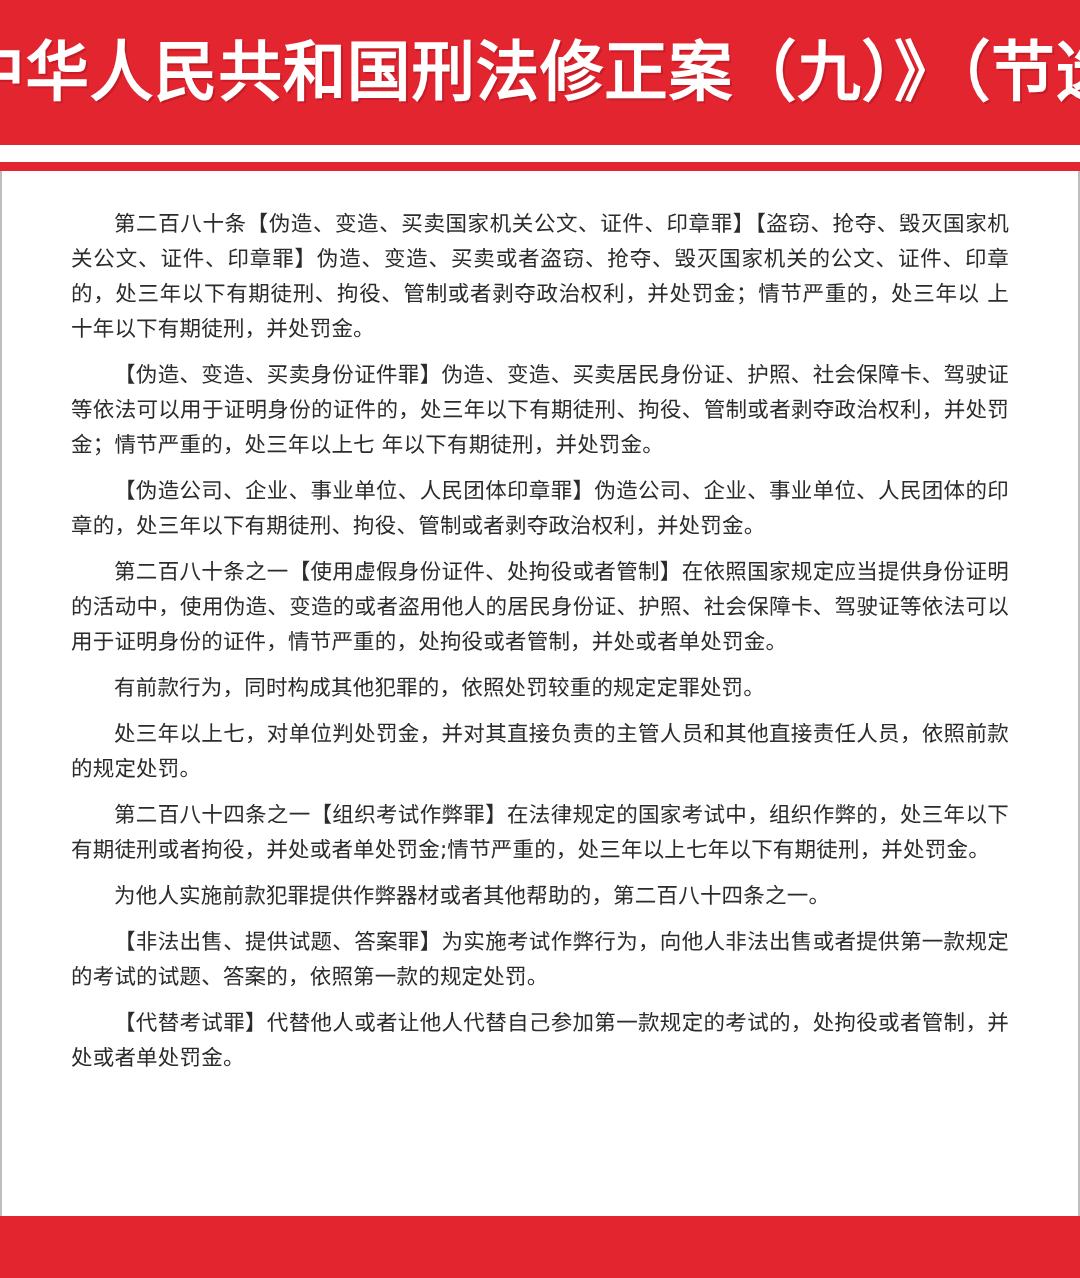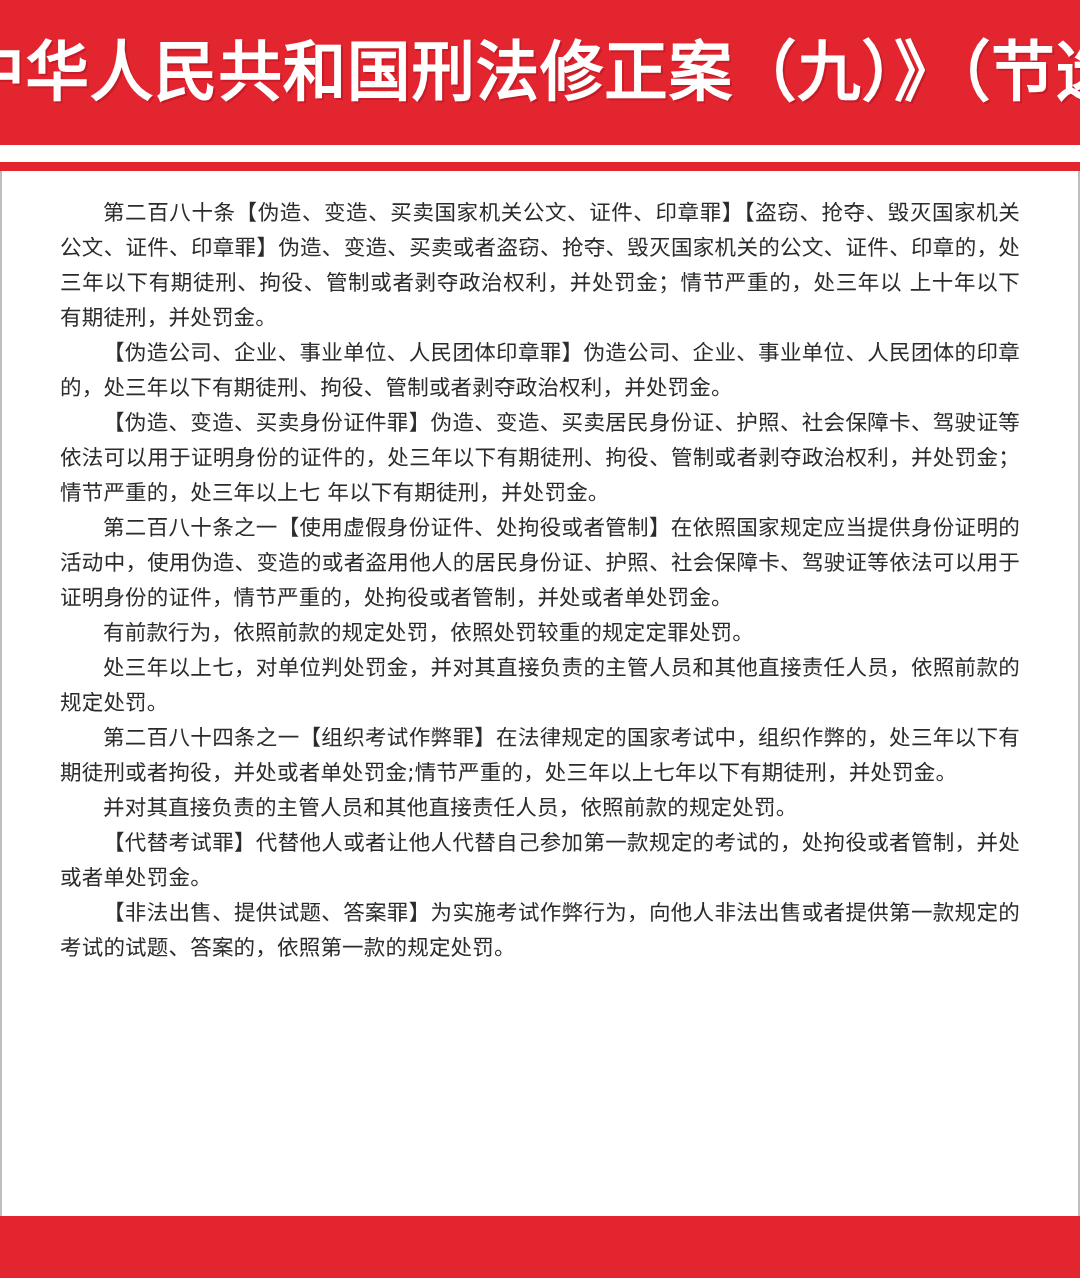--- a/index.html
+++ b/index.html
@@ -75,21 +75,21 @@
     box-sizing: border-box;
     overflow: hidden;
   }
 
   .article-body {
     padding: 24px 58px 0 58px;
     box-sizing: border-box;
   }
 
   .para {
-    margin: 0;
+    margin: 11px;
     text-indent: 2em;
     font-size: 21.5px;
     line-height: 35px;
     color: #2b2b2b;
     text-align: justify;
     text-justify: inter-ideograph;
     letter-spacing: 0.2px;
     font-family: "DejaVu Sans", "Liberation Sans", sans-serif;
     font-weight: 500;
   }
@@ -110,27 +110,27 @@
   <div class="banner">
     <div class="banner-title">《中华人民共和国刑法修正案（九）》（节选）</div>
   </div>
 
   <div class="gap-white"></div>
   <div class="rule-red"></div>
 
   <div class="content-frame">
     <div class="article-body">
       <p class="para">第二百八十条【伪造、变造、买卖国家机关公文、证件、印章罪】【盗窃、抢夺、毁灭国家机关公文、证件、印章罪】伪造、变造、买卖或者盗窃、抢夺、毁灭国家机关的公文、证件、印章的，处三年以下有期徒刑、拘役、管制或者剥夺政治权利，并处罚金；情节严重的，处三年以 上十年以下有期徒刑，并处罚金。</p>
+      <p class="para">【伪造、变造、买卖身份证件罪】伪造、变造、买卖居民身份证、护照、社会保障卡、驾驶证等依法可以用于证明身份的证件的，处三年以下有期徒刑、拘役、管制或者剥夺政治权利，并处罚金；情节严重的，处三年以上七 年以下有期徒刑，并处罚金。</p>
       <p class="para">【伪造公司、企业、事业单位、人民团体印章罪】伪造公司、企业、事业单位、人民团体的印章的，处三年以下有期徒刑、拘役、管制或者剥夺政治权利，并处罚金。</p>
-      <p class="para">【伪造、变造、买卖身份证件罪】伪造、变造、买卖居民身份证、护照、社会保障卡、驾驶证等依法可以用于证明身份的证件的，处三年以下有期徒刑、拘役、管制或者剥夺政治权利，并处罚金；情节严重的，处三年以上七 年以下有期徒刑，并处罚金。</p>
       <p class="para">第二百八十条之一【使用虚假身份证件、处拘役或者管制】在依照国家规定应当提供身份证明的活动中，使用伪造、变造的或者盗用他人的居民身份证、护照、社会保障卡、驾驶证等依法可以用于证明身份的证件，情节严重的，处拘役或者管制，并处或者单处罚金。</p>
-      <p class="para">有前款行为，依照前款的规定处罚，依照处罚较重的规定定罪处罚。</p>
+      <p class="para">有前款行为，同时构成其他犯罪的，依照处罚较重的规定定罪处罚。</p>
       <p class="para">处三年以上七，对单位判处罚金，并对其直接负责的主管人员和其他直接责任人员，依照前款的规定处罚。</p>
       <p class="para">第二百八十四条之一【组织考试作弊罪】在法律规定的国家考试中，组织作弊的，处三年以下有期徒刑或者拘役，并处或者单处罚金;情节严重的，处三年以上七年以下有期徒刑，并处罚金。</p>
-      <p class="para">并对其直接负责的主管人员和其他直接责任人员，依照前款的规定处罚。</p>
+      <p class="para">为他人实施前款犯罪提供作弊器材或者其他帮助的，第二百八十四条之一。</p>
+      <p class="para">【非法出售、提供试题、答案罪】为实施考试作弊行为，向他人非法出售或者提供第一款规定的考试的试题、答案的，依照第一款的规定处罚。</p>
       <p class="para">【代替考试罪】代替他人或者让他人代替自己参加第一款规定的考试的，处拘役或者管制，并处或者单处罚金。</p>
-      <p class="para">【非法出售、提供试题、答案罪】为实施考试作弊行为，向他人非法出售或者提供第一款规定的考试的试题、答案的，依照第一款的规定处罚。</p>
     </div>
   </div>
 
   <div class="footer-bar"></div>
 
 </div>
 
 </body></html>

